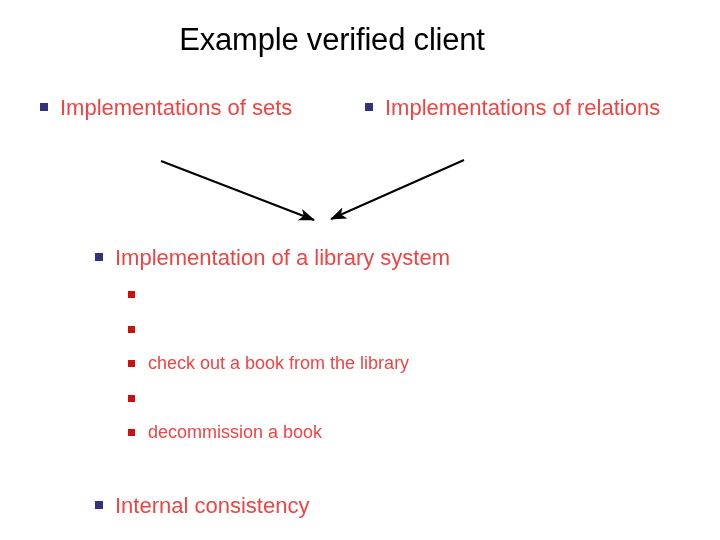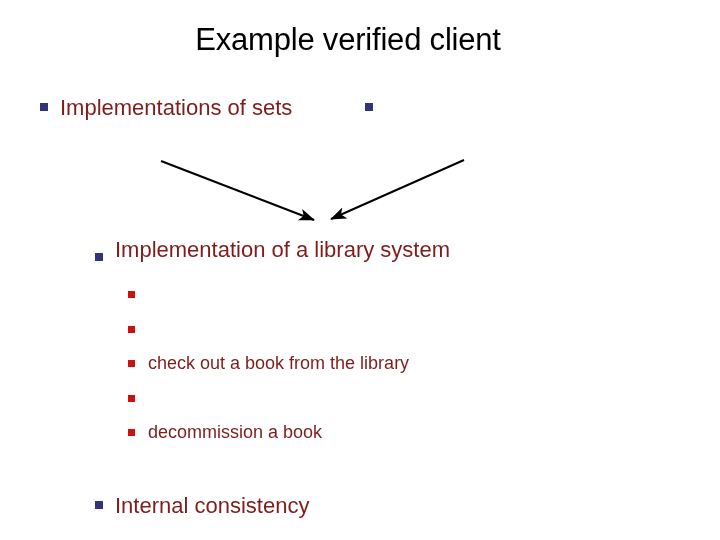--- a/index.html
+++ b/index.html
@@ -28,21 +28,20 @@
     left: 0;
     top: 22px;
     width: 664px;
     text-align: center;
     font-size: 31px;
     font-weight: 400;
     line-height: 36px;
     letter-spacing: -0.2px;
     color: #000000;
     white-space: nowrap;
-    margin-left: 16px;
   }
 
   
   .bullet {
     position: absolute;
     width: 8px;
     height: 8px;
     background: #33337a;
   }
   .bullet.sub {
@@ -50,35 +49,35 @@
     height: 7px;
     background: #cc1111;
   }
 
   
   .item-text {
     position: absolute;
     font-size: 22px;
     font-weight: 400;
     line-height: 31px;
-    color: #7f1d1d;
+    color: #ef4444;
   }
   .item-text.sub {
     font-size: 18px;
     line-height: 26px;
   }
 
   
   .col-left  { left: 60px;  top: 92px;  width: 260px; }
   .col-right { left: 385px; top: 92px;  width: 280px; }
   .bullet.col-left-b  { left: 40px;  top: 103px; }
   .bullet.col-right-b { left: 365px; top: 103px; }
 
   
-  .lib-line { left: 115px; top: 234px; white-space: nowrap; }
+  .lib-line { left: 115px; top: 242px; white-space: nowrap; }
   .bullet.lib-b { left: 95px; top: 253px; }
 
   
   .sub-1 { left: 148px; top: 281px; white-space: nowrap; }
   .sub-2 { left: 148px; top: 316px; white-space: nowrap; }
   .sub-3 { left: 148px; top: 350px; white-space: nowrap; }
   .sub-4 { left: 148px; top: 385px; white-space: nowrap; }
   .sub-5 { left: 148px; top: 419px; white-space: nowrap; }
   .bullet.sub-b1 { left: 128px; top: 291px; }
   .bullet.sub-b2 { left: 128px; top: 326px; }
@@ -104,20 +103,21 @@
 <body>
 
 <div class="slide">
 
   <div class="slide-title">Example verified client</div>
 
   <span class="bullet col-left-b"></span>
   <div class="item-text col-left">Implementations of sets</div>
 
   <span class="bullet col-right-b"></span>
+  <div class="item-text col-right">Implementations of relations</div>
 
   <svg class="arrows" viewBox="0 0 720 540" width="720" height="540">
     <defs>
       <marker id="ah" markerWidth="9" markerHeight="9" refX="7.5" refY="3" orient="auto" markerUnits="strokeWidth">
         <path d="M0,0 L8,3 L0,6 L2,3 z" fill="#000000"></path>
       </marker>
     </defs>
     <line x1="161" y1="161" x2="314" y2="220" stroke="#000000" stroke-width="2" marker-end="url(#ah)"></line>
     <line x1="464" y1="160" x2="331" y2="219" stroke="#000000" stroke-width="2" marker-end="url(#ah)"></line>
   </svg>

